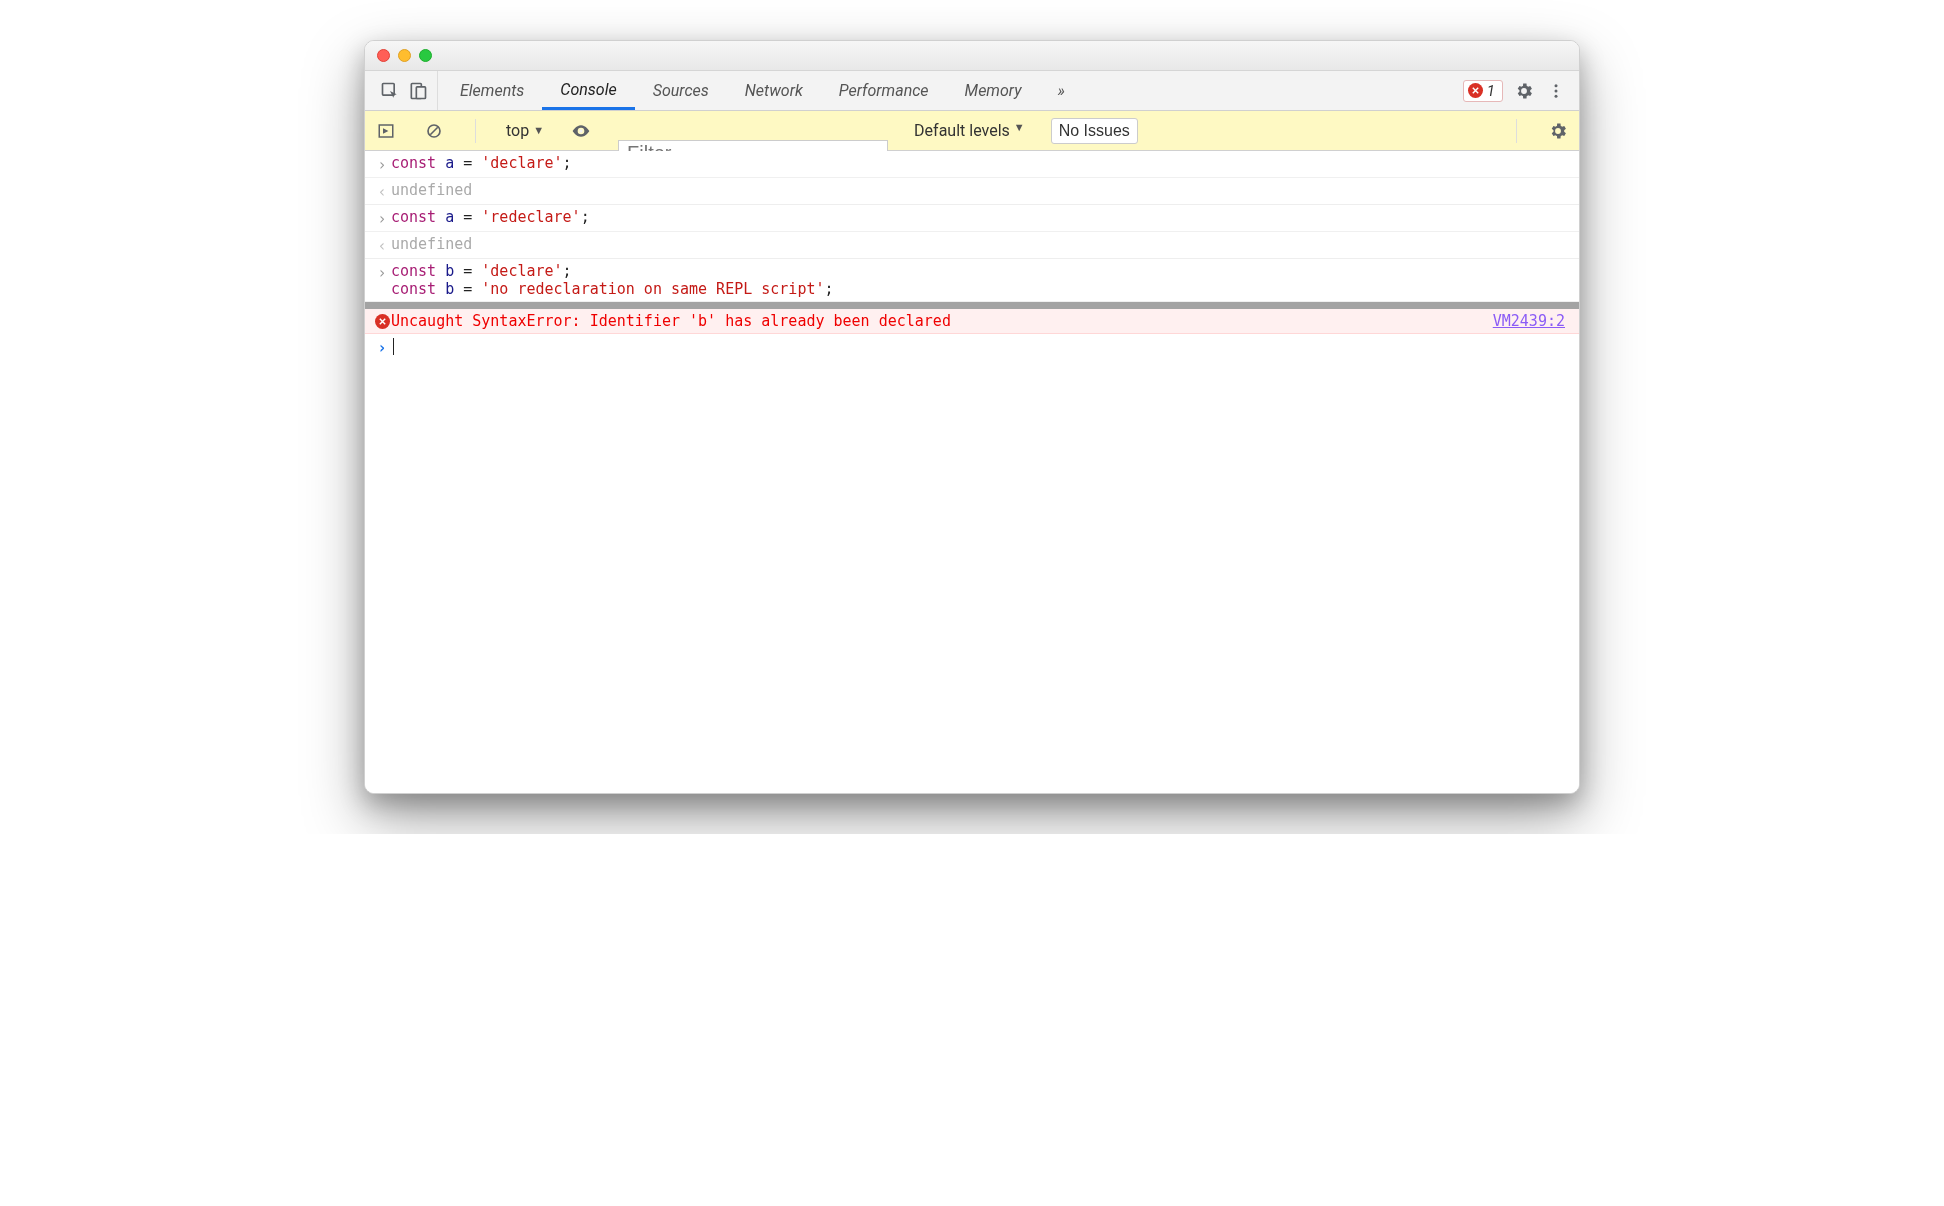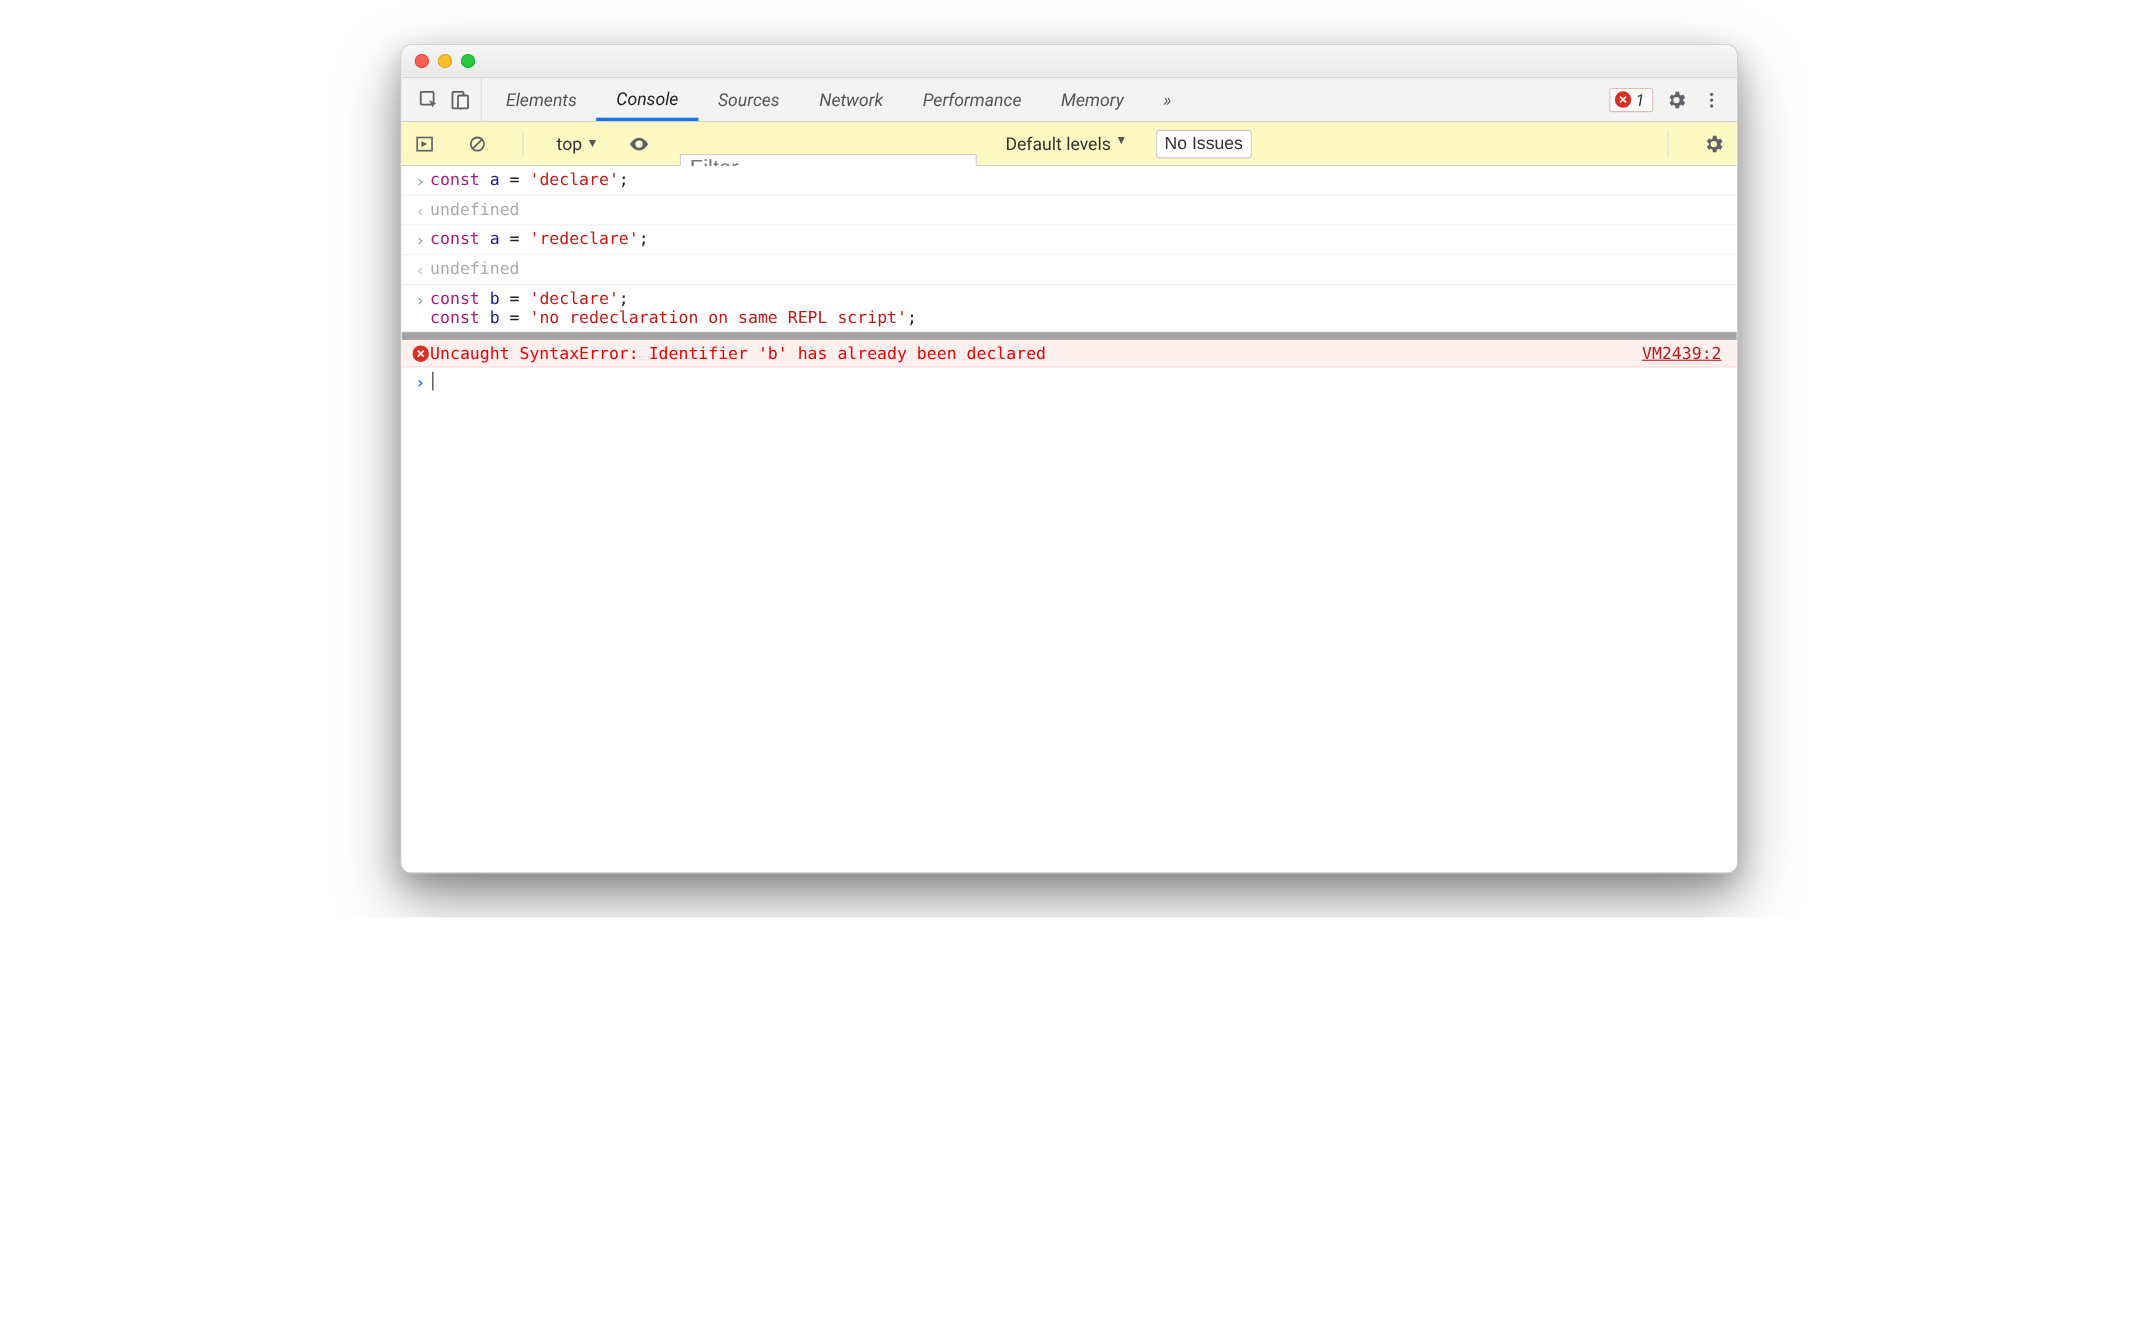--- a/index.html
+++ b/index.html
@@ -100,21 +100,21 @@
   .var{color:#1a1a8a;}
   .op{color:#222;}
   .str{color:#c41a16;}
   .undef{color:#aaa;}
   .row.error{
     background:#fff0f0;border-top:7px solid #a3a3a3;border-bottom:1px solid #ffd7d7;color:#ef0000;
   }
   .row.error .gutter .circ{
     width:15px;height:15px;border-radius:50%;background:#d93025;display:flex;align-items:center;justify-content:center;
   }
-  .row.error .link{margin-left:auto;color:#b91c1c;text-decoration:underline;cursor:pointer;padding-right:4px;}
+  .row.error .link{margin-left:auto;color:#8b5cf6;text-decoration:underline;cursor:pointer;padding-right:4px;}
   .row.prompt{border-bottom:none;}
   .cursor{display:inline-block;width:1px;height:17px;background:#222;vertical-align:middle;margin-left:2px;}
   .tri-down{font-size:11px;color:#555;}
   svg{display:block;}
   .eye-icon,.gear-icon,.nosign-icon,.execute-icon,.inspect-icon,.device-icon,.more-icon,.overflow-icon{
     color:#5f6368;
   }
 </style>
 </head>
 <body>

